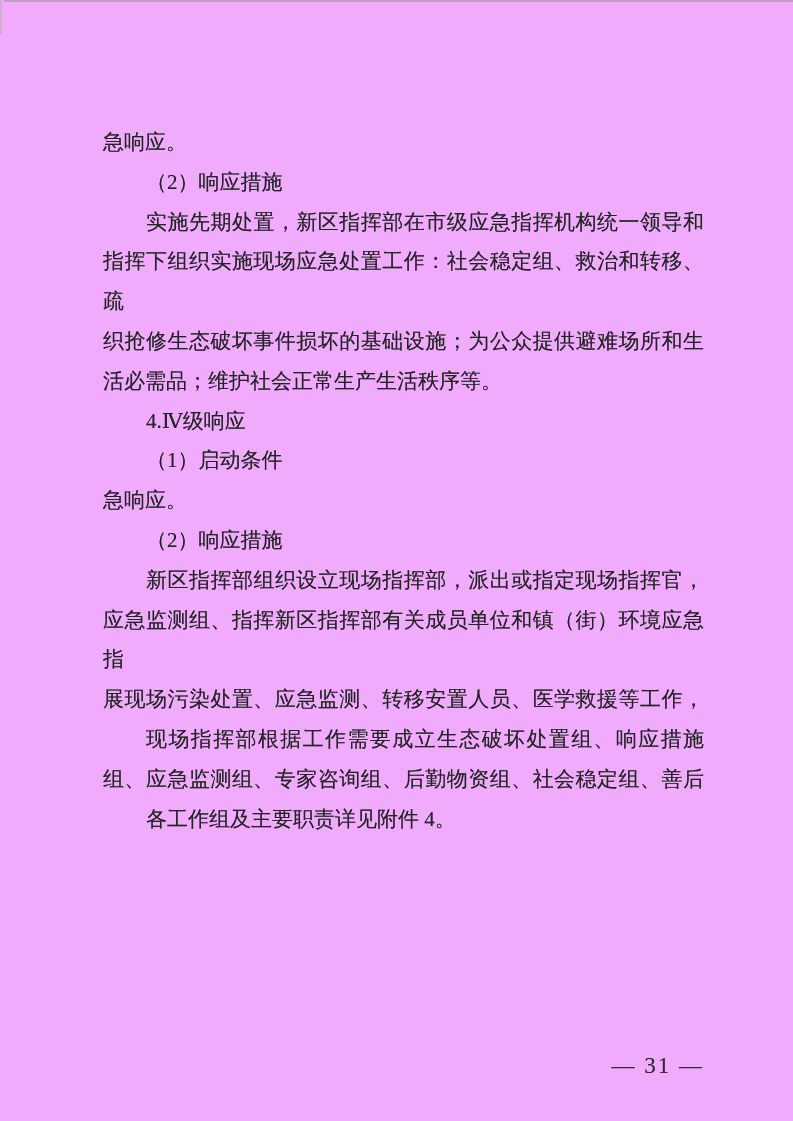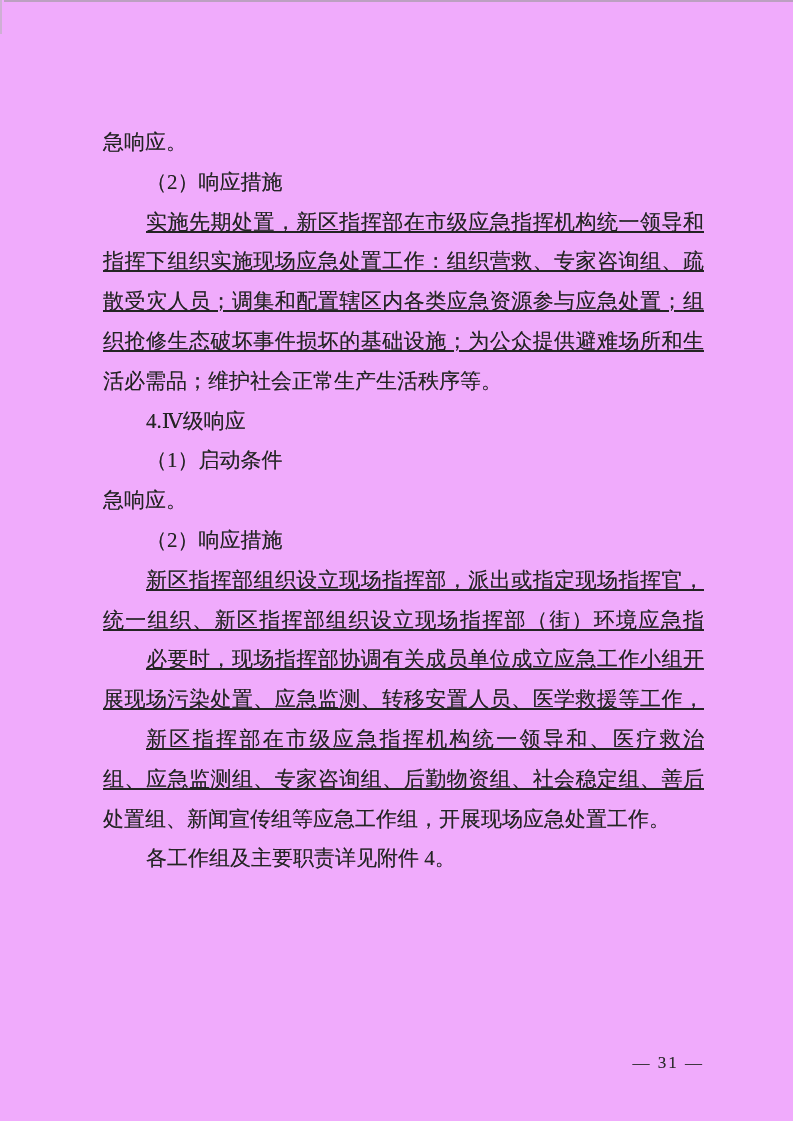--- a/index.html
+++ b/index.html
@@ -46,55 +46,51 @@
   }
   .line {
     min-height: 39.8px;
   }
   .line.indent {
     text-indent: 43px;
   }
   .line.justify {
     text-align: justify;
     text-align-last: justify;
-    text-decoration: underline;
   }
   .pagenum {
     position: absolute;
     top: 1053px;
     right: 89px;
-    font-size: 17px;
+    font-size: 23px;
     letter-spacing: 2px;
     color: #2d2d2d;
     text-shadow: 0 0 0.5px rgba(45,45,45,0.5);
   }
 </style>
 </head>
 <body>
 
 <div class="page">
   <div class="scan-artifact-top"></div>
   <div class="scan-artifact-left"></div>
 
   <div class="textblock">
       <div class="line">急响应。</div>
       <div class="line indent">（2）响应措施</div>
       <div class="line indent justify">实施先期处置，新区指挥部在市级应急指挥机构统一领导和</div>
-      <div class="line justify">指挥下组织实施现场应急处置工作：组织营救、专家咨询组、疏</div>
-      <div class="line justify">散受灾人员；调集和配置辖区内各类应急资源参与应急处置；组</div>
+      <div class="line justify">指挥下组织实施现场应急处置工作：社会稳定组、救治和转移、疏</div>
       <div class="line justify">织抢修生态破坏事件损坏的基础设施；为公众提供避难场所和生</div>
       <div class="line">活必需品；维护社会正常生产生活秩序等。</div>
       <div class="line indent">4.Ⅳ级响应</div>
       <div class="line indent">（1）启动条件</div>
       <div class="line">急响应。</div>
       <div class="line indent">（2）响应措施</div>
       <div class="line indent justify">新区指挥部组织设立现场指挥部，派出或指定现场指挥官，</div>
-      <div class="line justify">统一组织、新区指挥部组织设立现场指挥部（街）环境应急指</div>
-      <div class="line indent justify">必要时，现场指挥部协调有关成员单位成立应急工作小组开</div>
+      <div class="line justify">应急监测组、指挥新区指挥部有关成员单位和镇（街）环境应急指</div>
       <div class="line justify">展现场污染处置、应急监测、转移安置人员、医学救援等工作，</div>
-      <div class="line indent justify">新区指挥部在市级应急指挥机构统一领导和、医疗救治</div>
+      <div class="line indent justify">现场指挥部根据工作需要成立生态破坏处置组、响应措施</div>
       <div class="line justify">组、应急监测组、专家咨询组、后勤物资组、社会稳定组、善后</div>
-      <div class="line">处置组、新闻宣传组等应急工作组，开展现场应急处置工作。</div>
       <div class="line indent">各工作组及主要职责详见附件 4。</div>
     </div>
 
   <div class="pagenum">— 31 —</div>
 </div>
 
 </body></html>

